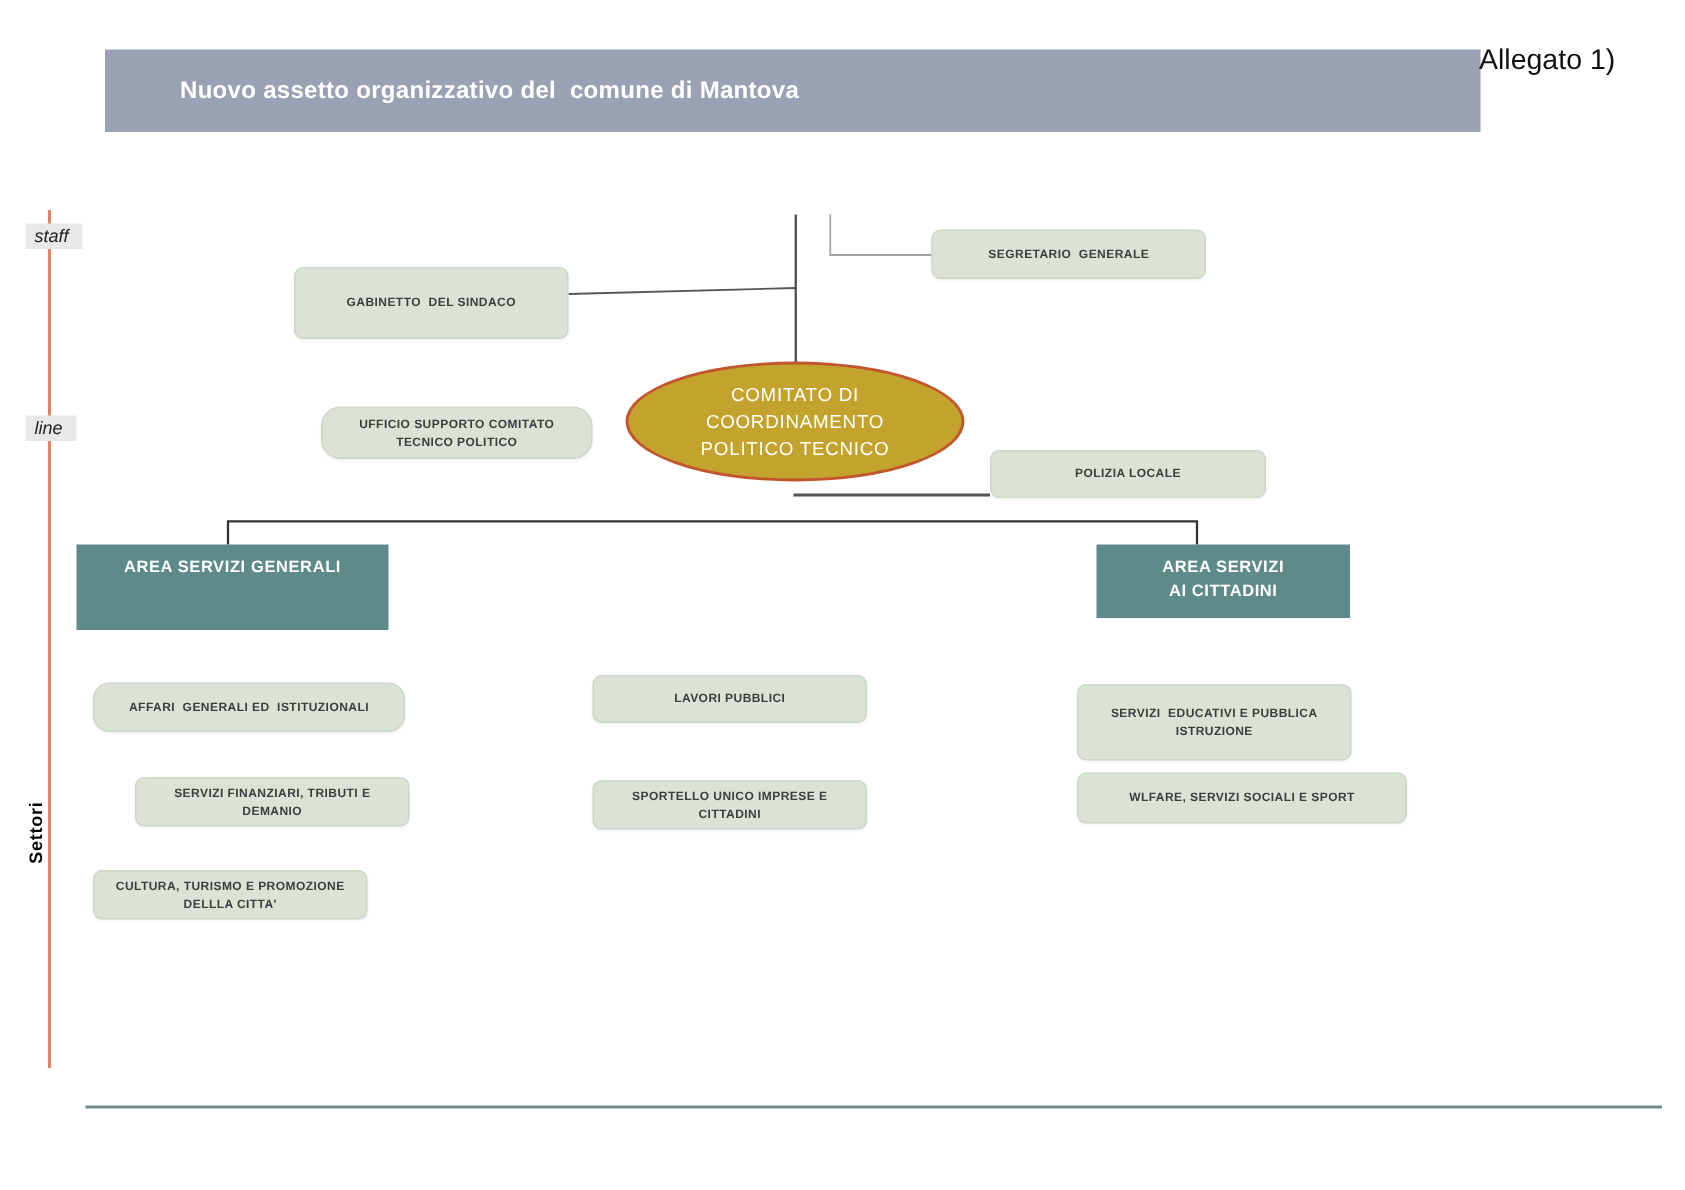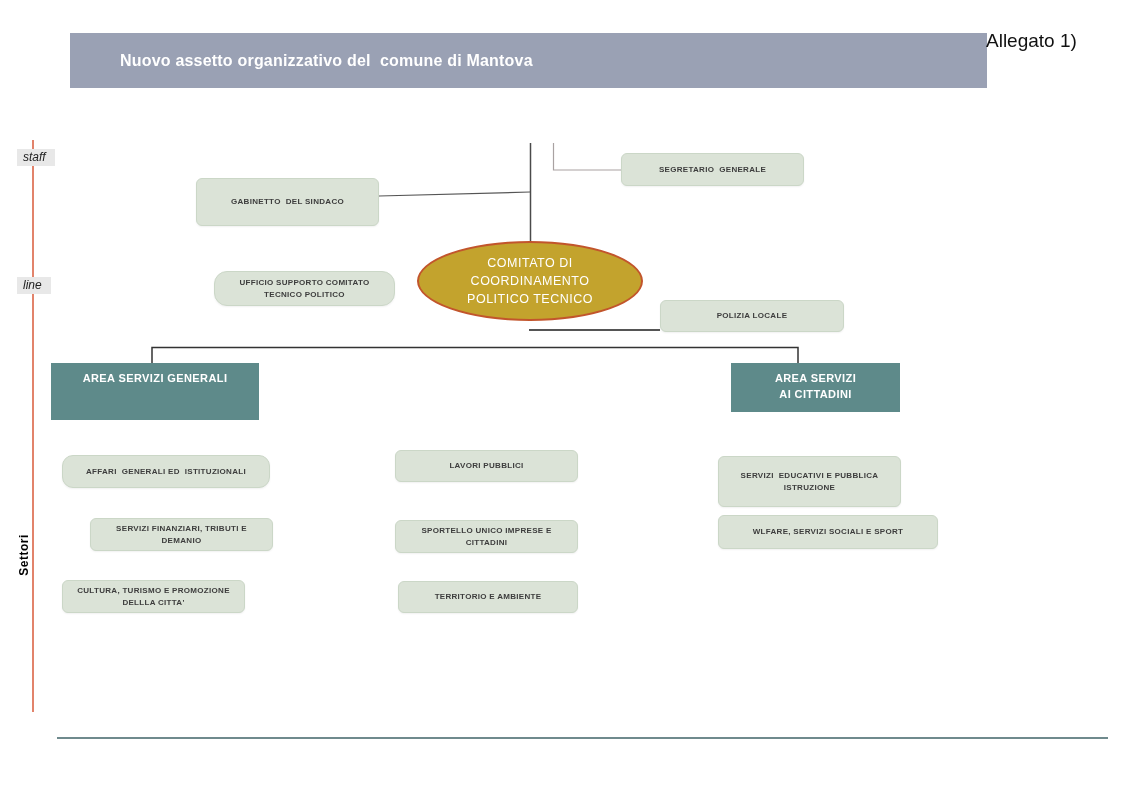--- a/index.html
+++ b/index.html
@@ -110,20 +110,19 @@
     <div>AREA SERVIZI</div>
     <div>AI CITTADINI</div>
   </div>
 
   <div class="abs sector" style="left:62px;top:455px;width:208px;height:33px;border-radius:11px;">AFFARI  GENERALI ED  ISTITUZIONALI</div>
   <div class="abs sector" style="left:62px;top:518px;width:183px;height:33px;margin-left:28px;">SERVIZI FINANZIARI, TRIBUTI E DEMANIO</div>
   <div class="abs sector" style="left:62px;top:580px;width:183px;height:33px;">CULTURA, TURISMO E PROMOZIONE DELLLA CITTA'</div>
 
   <div class="abs sector" style="left:395px;top:450px;width:183px;height:32px;">LAVORI PUBBLICI</div>
   <div class="abs sector" style="left:395px;top:520px;width:183px;height:33px;">SPORTELLO UNICO IMPRESE E CITTADINI</div>
-  <div class="abs sector" style="left:398px;top:581px;width:180px;height:32px;">TERRITORIO E AMBIENTE</div>
 
   <div class="abs sector" style="left:718px;top:456px;width:183px;height:51px;">SERVIZI  EDUCATIVI E PUBBLICA ISTRUZIONE</div>
   <div class="abs sector" style="left:718px;top:515px;width:220px;height:34px;">WLFARE, SERVIZI SOCIALI E SPORT</div>
 
   <div id="bottom-rule" class="abs"></div>
 
 </div>
 
 </body></html>

